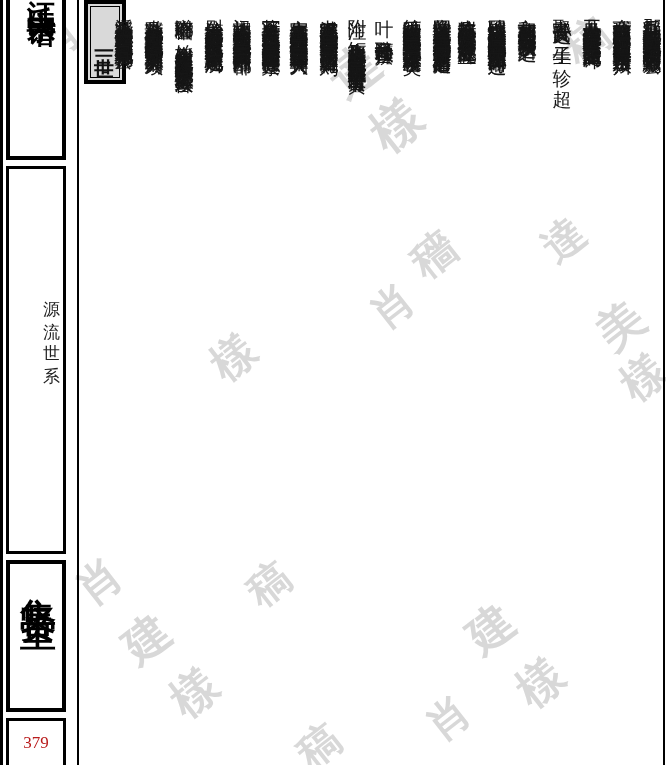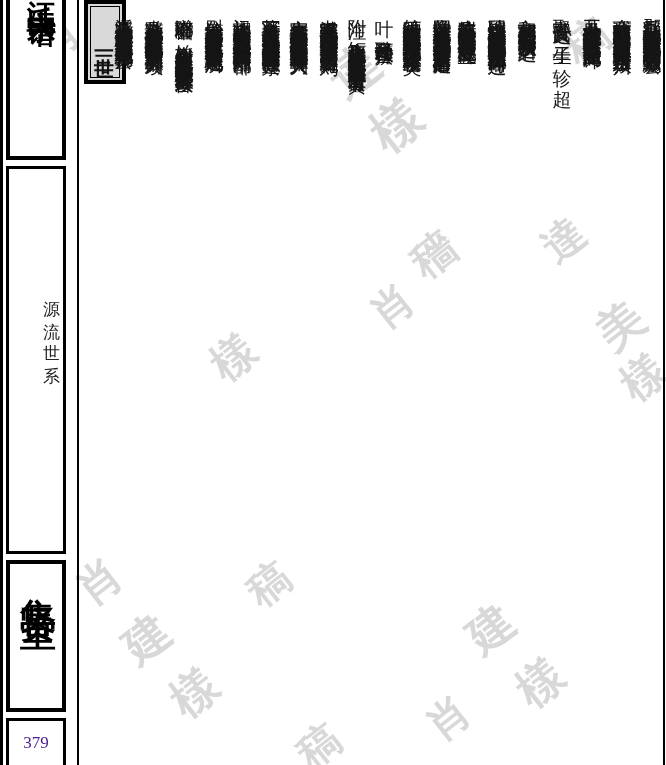--- a/index.html
+++ b/index.html
@@ -24,21 +24,21 @@
   .sb-mid .vtext{
     writing-mode:vertical-rl;font-size:17px;letter-spacing:22px;color:#222;
     display:block;margin:118px auto 0 auto;text-align:center;width:100%;
   }
   .sb-hall{top:560px;height:152px;border-width:4px;}
   .sb-hall .vtext{
     writing-mode:vertical-rl;font-weight:bold;font-size:36px;letter-spacing:7px;color:#000;
     display:block;margin:6px auto 0 auto;text-align:center;width:100%;
   }
   .sb-num{top:718px;height:60px;border-bottom:none;}
-  .sb-num .htext{display:block;text-align:center;margin-top:12px;font-size:17px;color:#4c1d95;}
+  .sb-num .htext{display:block;text-align:center;margin-top:12px;font-size:17px;color:#b91c1c;}
 
   
   .genbox{
     position:absolute;left:84px;top:0px;width:42px;height:84px;
     background:#d9d9d9;border:4px solid #000;box-sizing:border-box;
   }
   .genbox-inner{
     position:absolute;inset:2px;border:1px solid #000;
     display:flex;align-items:center;justify-content:center;
     writing-mode:vertical-rl;font-size:20px;font-weight:bold;color:#111;

